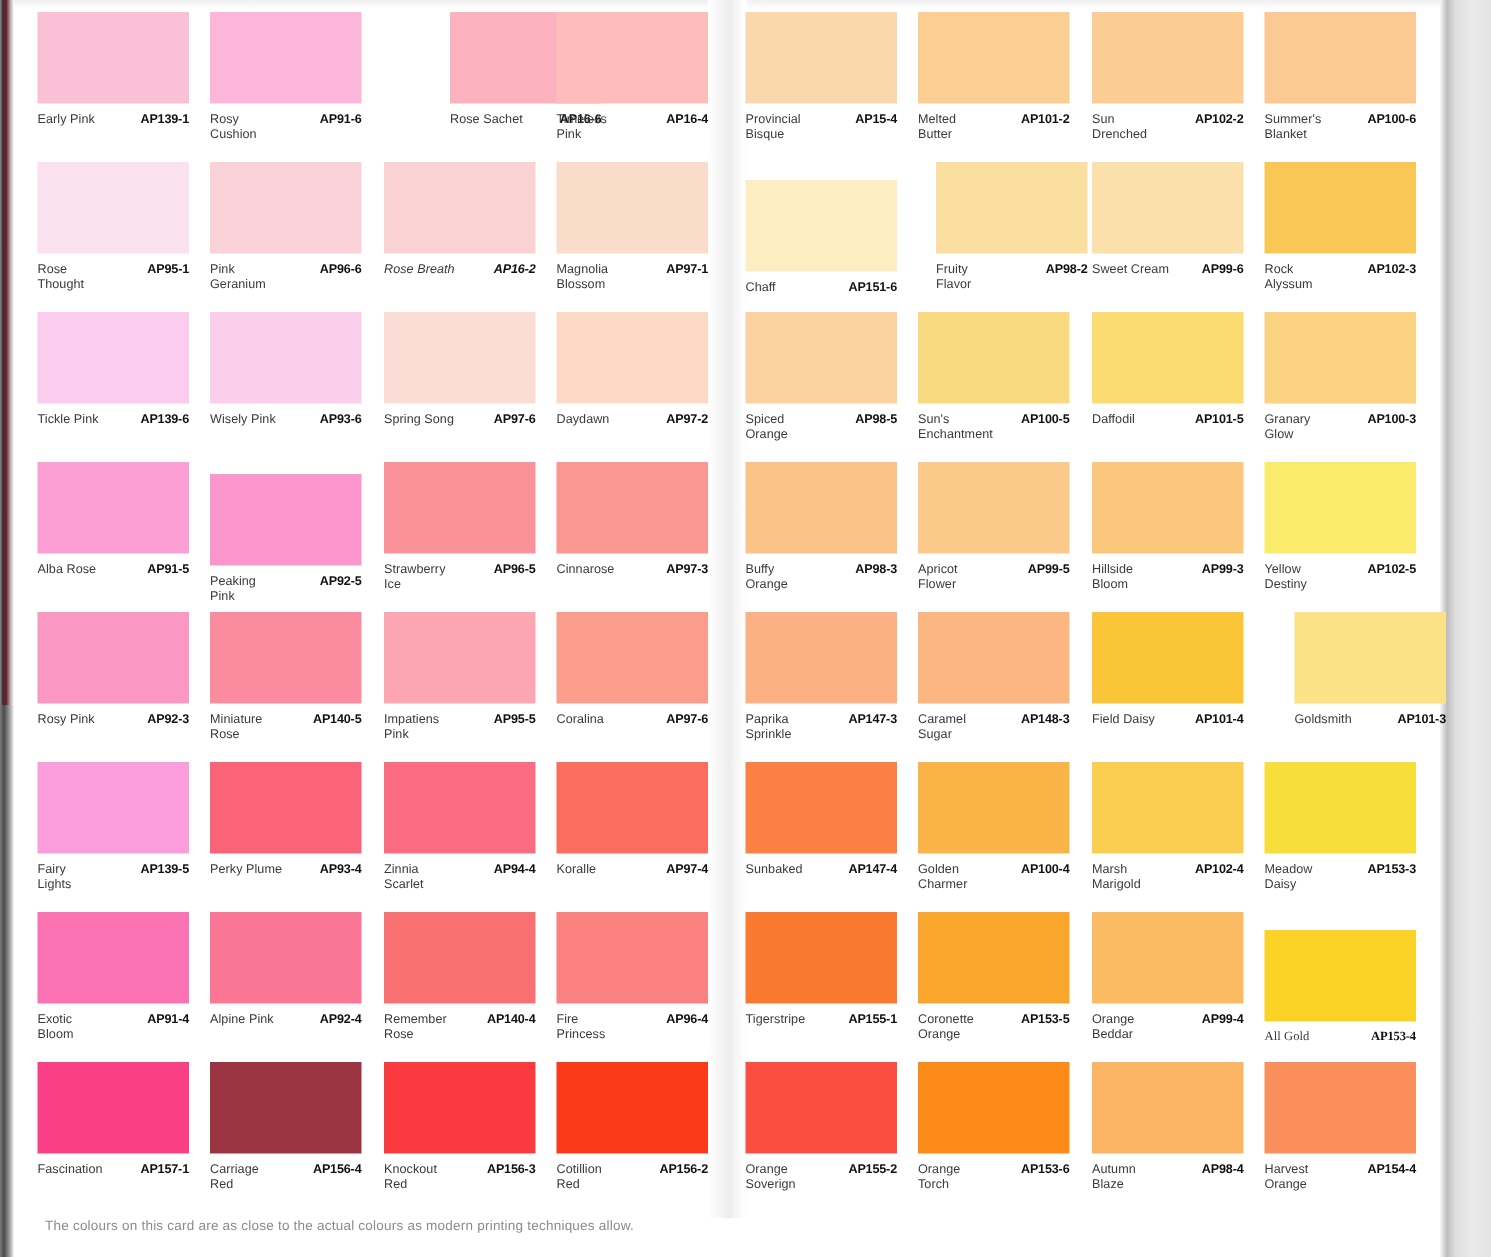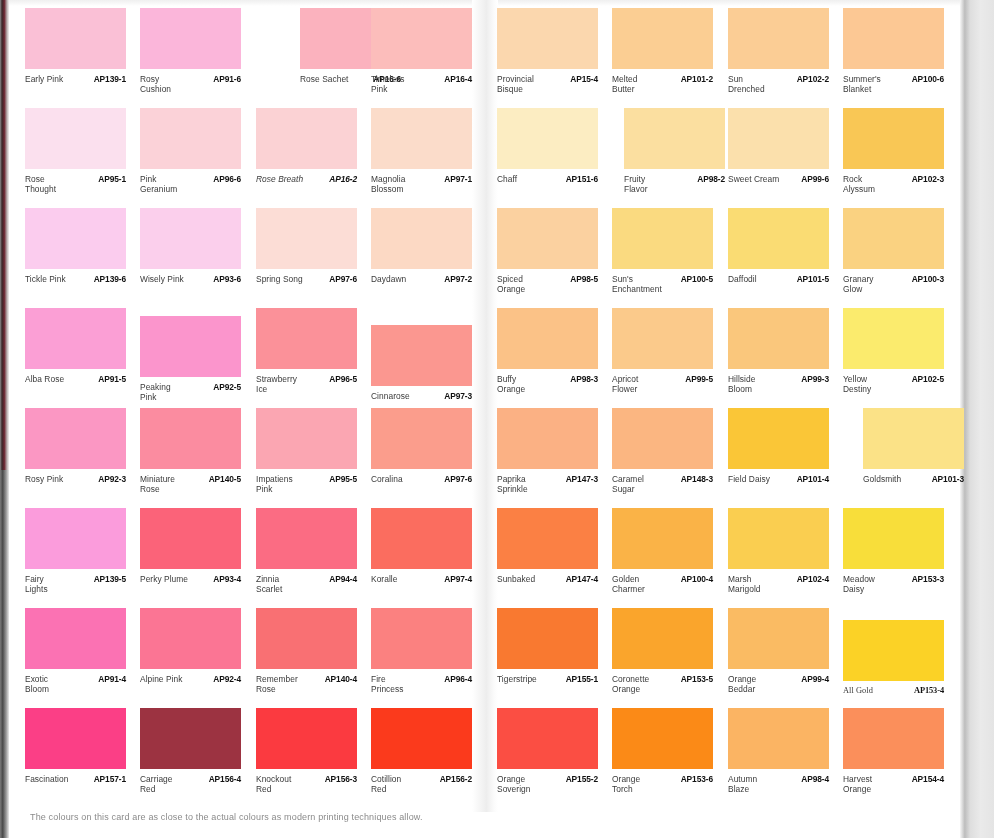--- a/index.html
+++ b/index.html
@@ -197,21 +197,21 @@
         </div>
       </div>
       <div class="cell" style="left: 371px; top: 108px;">
         <div class="swatch" title="Magnolia Blossom" style="background: rgb(251, 220, 202);"></div>
         <div class="cell-label">
           <span class="cname">Magnolia
 Blossom</span>
           <span class="ccode">AP97-1</span>
         </div>
       </div>
-      <div class="cell" style="left: 497px; top: 108px;">
+      <div class="cell" style="left: 497px; top: 120px;">
         <div class="swatch" title="Chaff" style="background: rgb(252, 237, 194);"></div>
         <div class="cell-label">
           <span class="cname">Chaff</span>
           <span class="ccode">AP151-6</span>
         </div>
       </div>
       <div class="cell" style="left: 612px; top: 108px; padding-left: 12px;">
         <div class="swatch" title="Fruity Flavor" style="background: rgb(251, 223, 160);"></div>
         <div class="cell-label">
           <span class="cname">Fruity
@@ -309,21 +309,21 @@
         </div>
       </div>
       <div class="cell" style="left: 256px; top: 308px;">
         <div class="swatch" title="Strawberry Ice" style="background: rgb(251, 145, 153);"></div>
         <div class="cell-label">
           <span class="cname">Strawberry
 Ice</span>
           <span class="ccode">AP96-5</span>
         </div>
       </div>
-      <div class="cell" style="left: 371px; top: 308px; margin-top: 17px;">
+      <div class="cell" style="left: 371px; top: 308px;">
         <div class="swatch" title="Cinnarose" style="background: rgb(251, 151, 144);"></div>
         <div class="cell-label">
           <span class="cname">Cinnarose</span>
           <span class="ccode">AP97-3</span>
         </div>
       </div>
       <div class="cell" style="left: 497px; top: 308px;">
         <div class="swatch" title="Buffy Orange" style="background: rgb(251, 194, 135);"></div>
         <div class="cell-label">
           <span class="cname">Buffy

